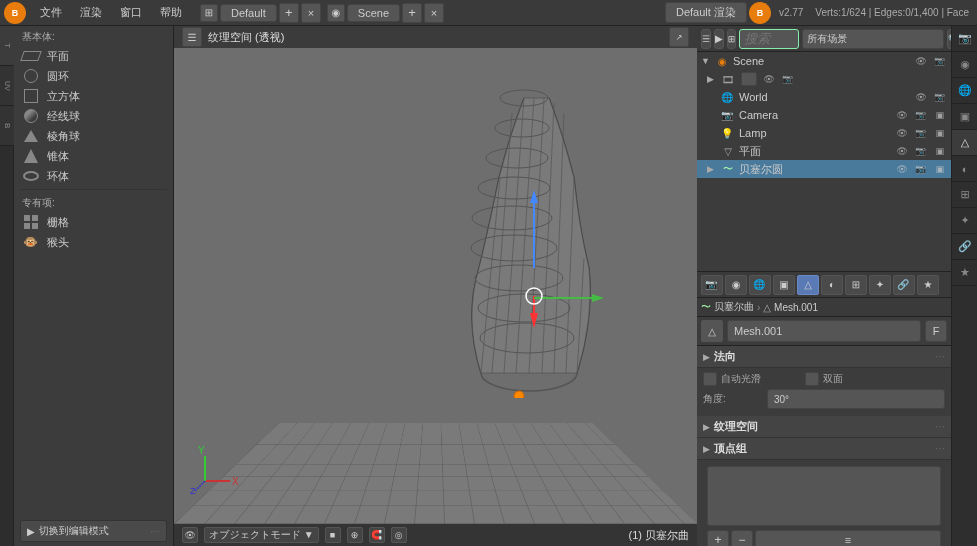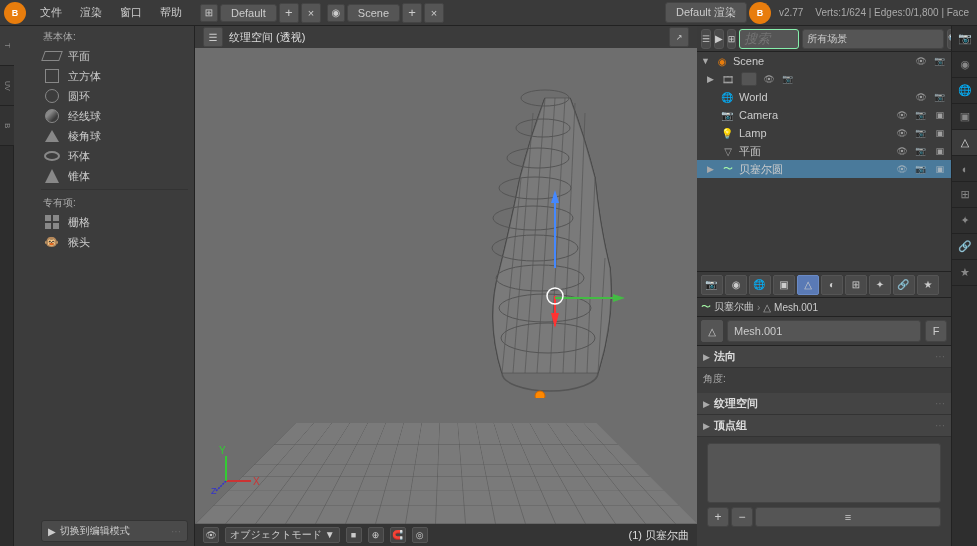--- a/index.html
+++ b/index.html
@@ -208,21 +208,20 @@
       font-size: 8px;
       color: #888;
       writing-mode: vertical-rl;
     }
     .sidebar-tab-left.active { background: #3c3c3c; }
 
     
     .left-panel {
       display: flex;
       flex-shrink: 0;
-      gap: 21px;
     }
 
     
     .viewport {
       flex: 1;
       position: relative;
       background: #6e6e6e;
       overflow: hidden;
     }
     .viewport-header {
@@ -567,21 +566,21 @@
   </div>
 
   <div class="menu-separator"></div>
 
   <div class="menu-engine-btn">
     <span>Default 渲染</span>
   </div>
 
   <div style="width:22px;height:22px;background:#e87d0d;border-radius:50%;display:flex;align-items:center;justify-content:center;font-size:9px;color:white;font-weight:bold;">B</div>
   <span class="menu-version">v2.77</span>
-  <span class="menu-stats">Verts:1/624 | Edges:0/1,800 | Face</span>
+  <span class="menu-stats">Verts:1/624 | Edges:0/1,400 | Face</span>
 </div>
 
 <div class="main-area">
 
   <div class="left-panel">
 
     <div class="sidebar-tabs-left">
       <div class="sidebar-tab-left active">T</div>
       <div class="sidebar-tab-left" style="writing-mode:vertical-rl;font-size:7px;">UV</div>
       <div class="sidebar-tab-left">B</div>
@@ -592,59 +591,59 @@
 
       <div class="sidebar-item-row">
         <div class="sidebar-icon">
             <div class="shape-plane"></div>
           </div>
         <span class="sidebar-label">平面</span>
       </div>
 
       <div class="sidebar-item-row">
         <div class="sidebar-icon">
-            <div class="shape-cube"></div>
-          </div>
-        <span class="sidebar-label">立方体</span>
+            <div class="shape-circle"></div>
+          </div>
+        <span class="sidebar-label">圆环</span>
       </div>
 
       <div class="sidebar-item-row">
         <div class="sidebar-icon">
-            <div class="shape-circle"></div>
-          </div>
-        <span class="sidebar-label">圆环</span>
+            <div class="shape-cube"></div>
+          </div>
+        <span class="sidebar-label">立方体</span>
       </div>
 
       <div class="sidebar-item-row">
         <div class="sidebar-icon">
             <div class="shape-uv-sphere"></div>
           </div>
         <span class="sidebar-label">经线球</span>
       </div>
 
       <div class="sidebar-item-row">
         <div class="sidebar-icon">
             <div class="shape-ico"></div>
           </div>
         <span class="sidebar-label">棱角球</span>
       </div>
 
 
       <div class="sidebar-item-row">
         <div class="sidebar-icon">
-            <div class="shape-torus"></div>
-          </div>
-        <span class="sidebar-label">环体</span>
+            <div class="shape-cone"></div>
+          </div>
+        <span class="sidebar-label">锥体</span>
       </div>
 
       <div class="sidebar-item-row">
         <div class="sidebar-icon">
-            <div class="shape-cone"></div>
-          </div>
-        <span class="sidebar-label">锥体</span>
+            <div class="shape-torus"></div>
+          </div>
+        <span class="sidebar-label">环体</span>
       </div>
 
       <div class="sidebar-divider"></div>
       <div class="sidebar-special-title">专有项:</div>
 
       <div class="sidebar-item-row">
         <div class="sidebar-icon">
           <div class="sidebar-grid-icon">
               <span></span>
               <span></span>
@@ -867,21 +866,28 @@
           <div class="props-name-btn">F</div>
         </div>
 
         <div class="section-header">
           <span class="section-arrow">▶</span>
           <span class="section-title">法向</span>
           <span class="section-dots">···</span>
         </div>
         <div class="section-body">
           <div class="prop-row">
+            <div class="prop-checkbox"></div>
+            <span class="prop-label">自动光滑</span>
+            <div class="prop-checkbox" style="margin-left:20px;"></div>
+            <span class="prop-label">双面</span>
+          </div>
+          <div class="prop-row">
             <span class="prop-label">角度:</span>
+            <div class="prop-field">30°</div>
           </div>
         </div>
 
         <div class="section-header">
           <span class="section-arrow">▶</span>
           <span class="section-title">纹理空间</span>
           <span class="section-dots">···</span>
         </div>
 
         <div class="section-header">

